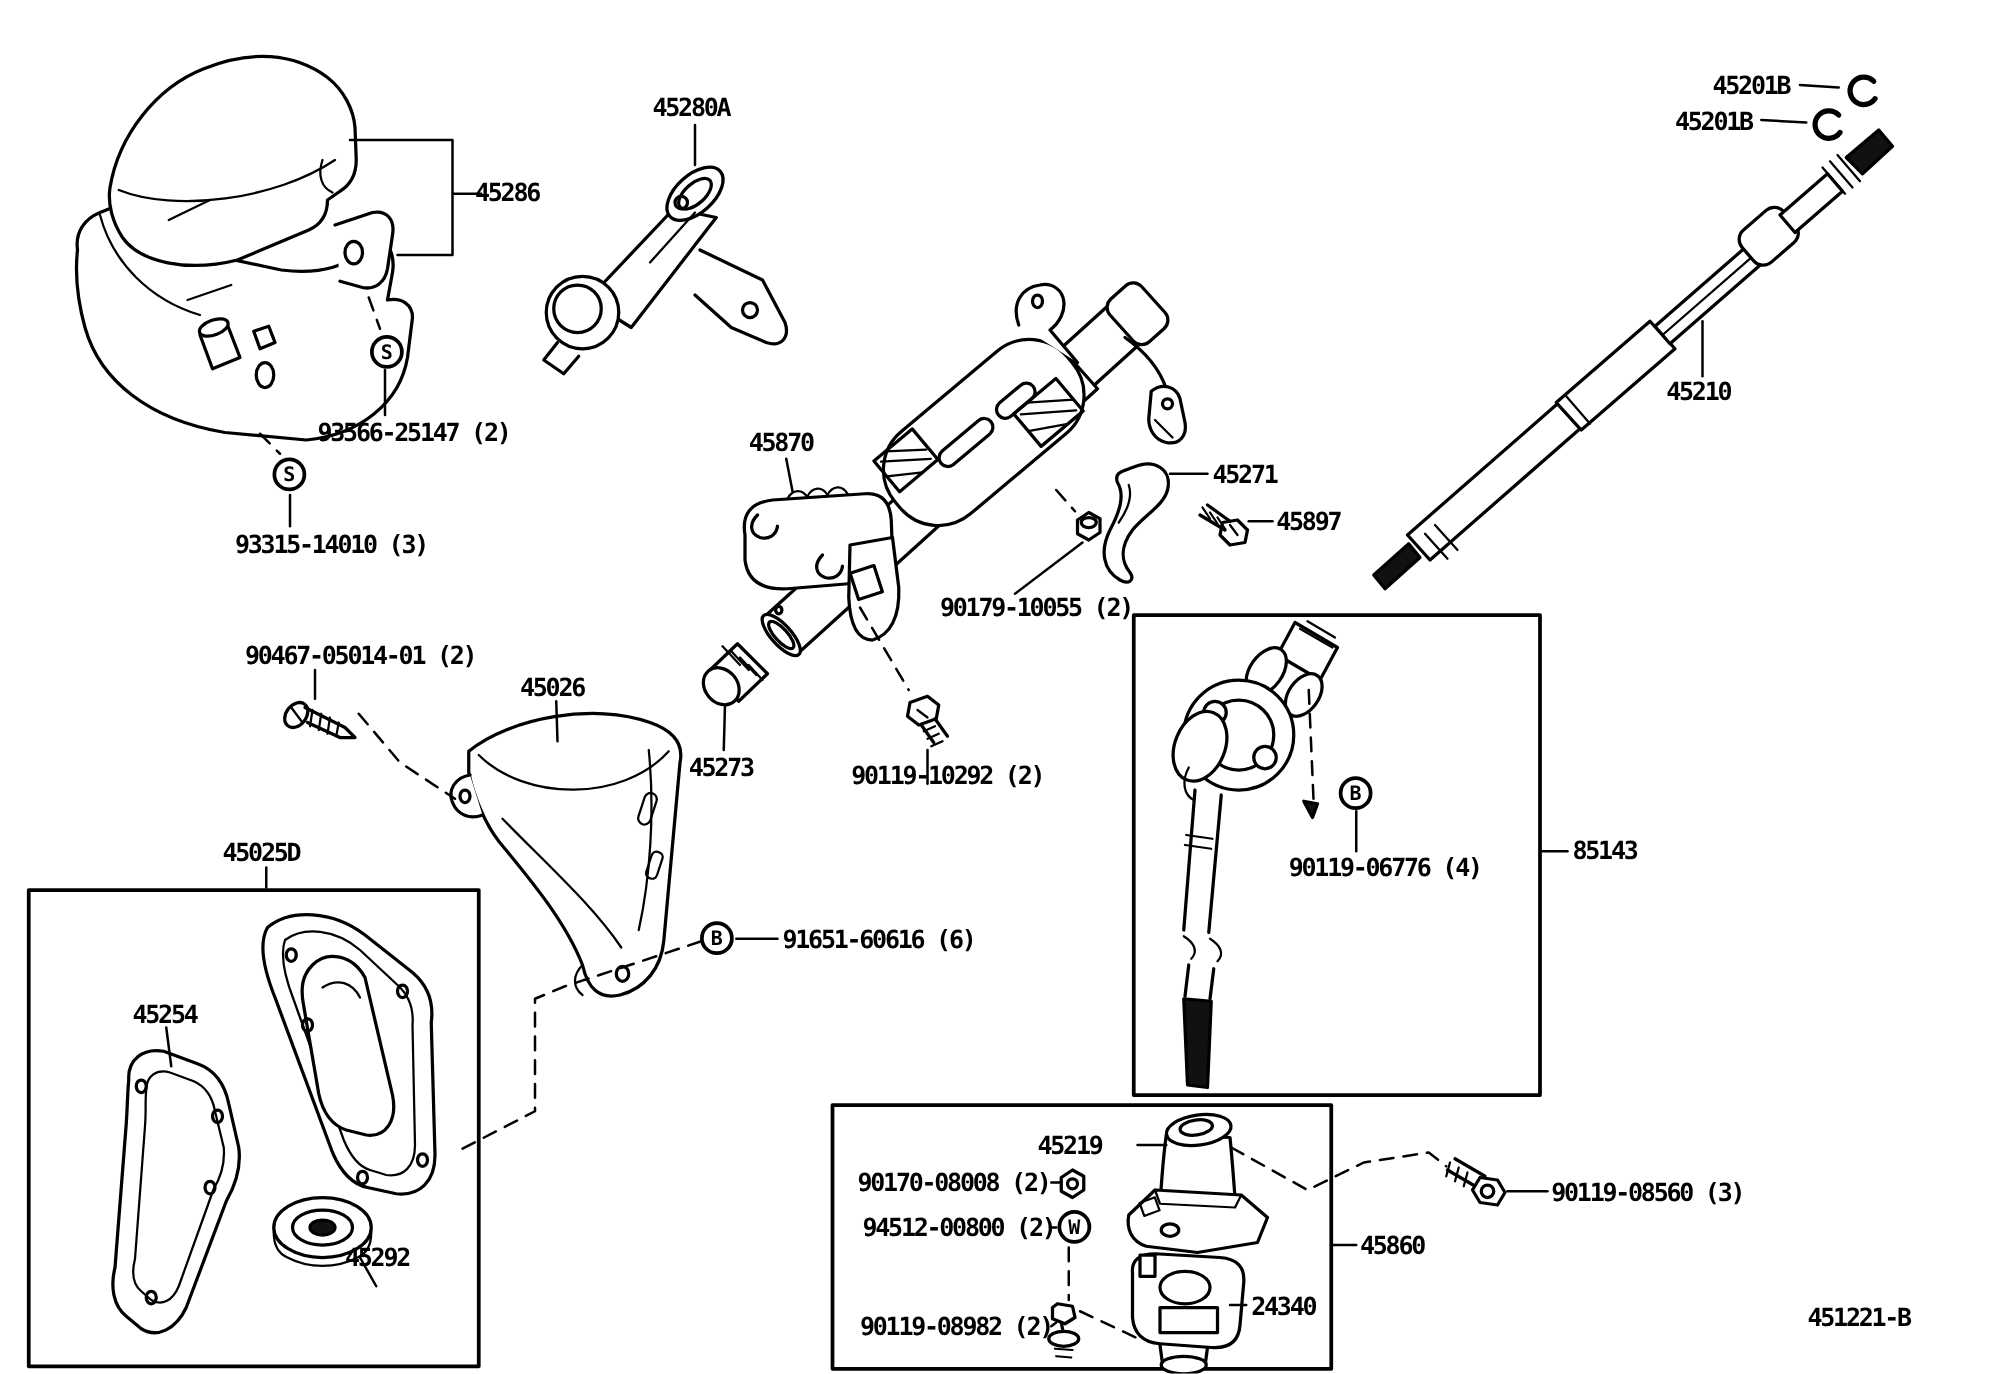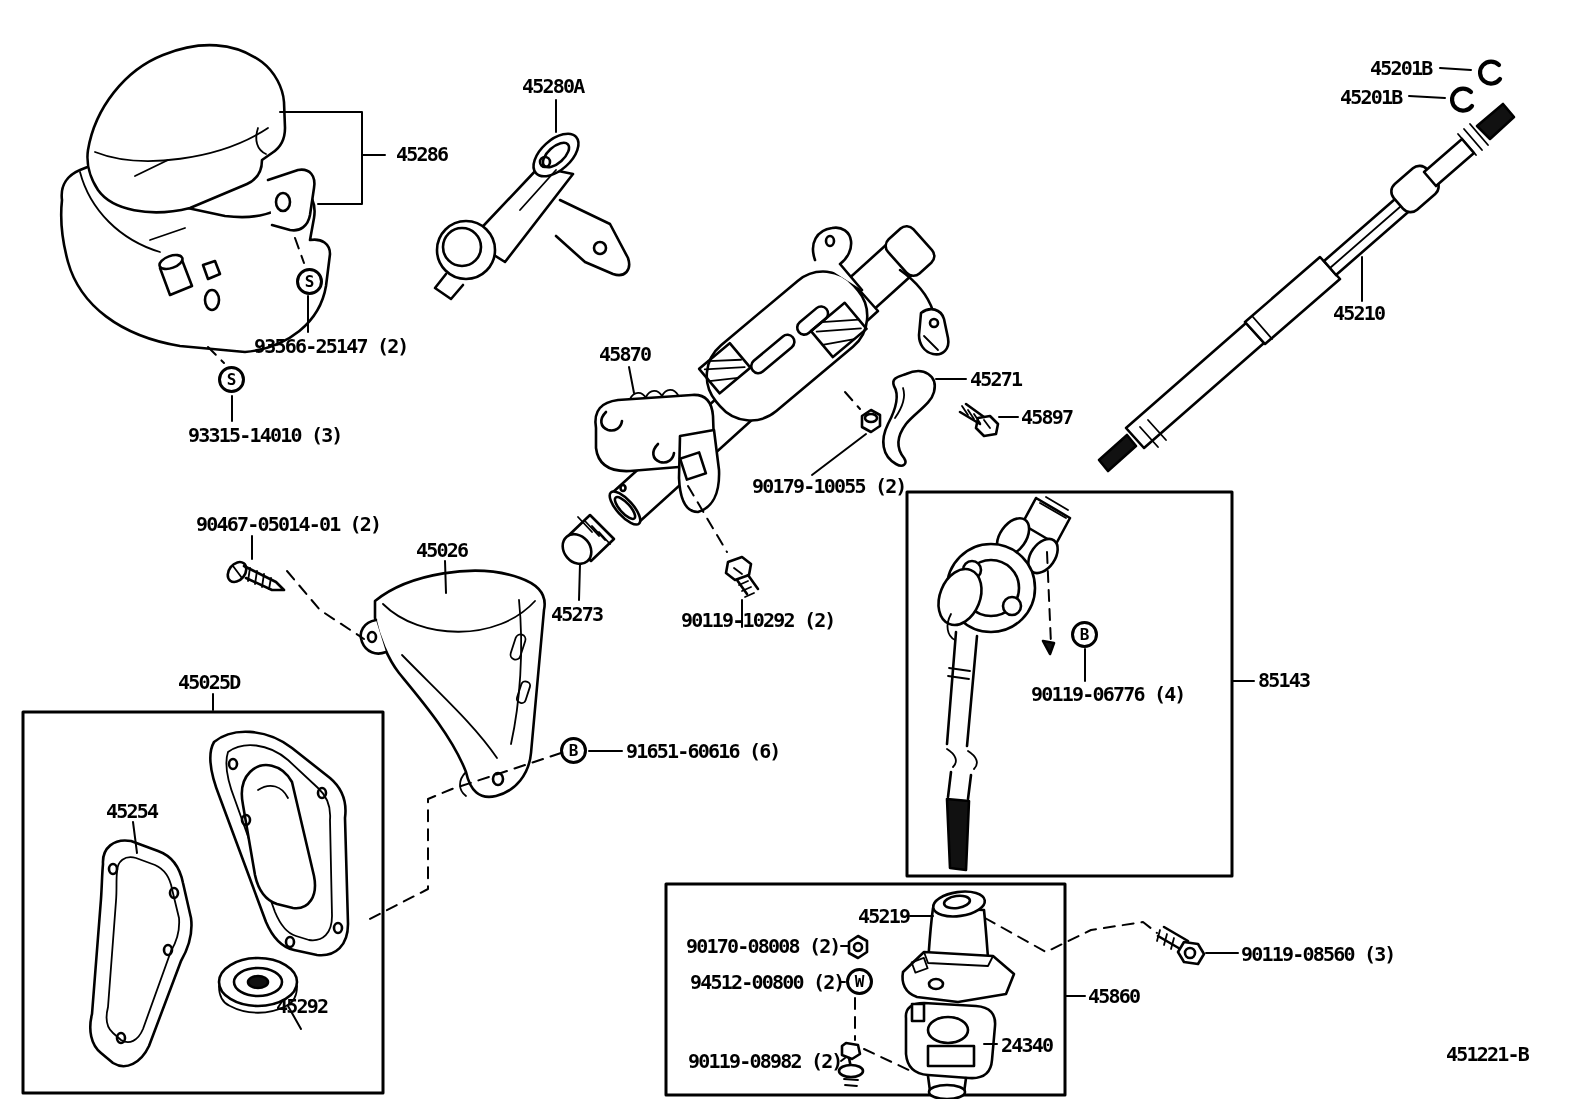--- a/index.html
+++ b/index.html
@@ -280,42 +280,42 @@
     <path class="dash" d="M688,486 L727,552"></path>
     <path class="dash" d="M561,753 L507,771 L452,789 L428,799 L428,889 L366,921"></path>
     <path class="dash" d="M1047,552 L1051,644"></path>
     <path class="f" d="M1050,654 l-7,-13 l11,2 Z"></path>
     <path class="dash" d="M985,918 L1046,952 L1091,930 L1143,922 L1157,933"></path>
     <path class="dash" d="M855,998 L855,1040"></path>
     <path class="dash" d="M864,1049 L913,1072"></path>
   </g>
 </svg>
 
-  <div class="lbl" style="left:396px;top:144px">45286</div>
+  <div class="lbl" style="left:380px;top:144px">45286</div>
   <div class="lbl" style="left:522px;top:76px">45280A</div>
   <div class="lbl" style="left:1370px;top:58px">45201B</div>
   <div class="lbl" style="left:1340px;top:87px">45201B</div>
   <div class="lbl" style="left:1333px;top:303px">45210</div>
   <div class="lbl" style="left:599px;top:344px">45870</div>
   <div class="lbl" style="left:970px;top:369px">45271</div>
   <div class="lbl" style="left:1021px;top:407px">45897</div>
   <div class="lbl" style="left:254px;top:336px">93566-25147 (2)</div>
   <div class="lbl" style="left:188px;top:425px">93315-14010 (3)</div>
   <div class="lbl" style="left:752px;top:476px">90179-10055 (2)</div>
   <div class="lbl" style="left:196px;top:514px">90467-05014-01 (2)</div>
   <div class="lbl" style="left:416px;top:540px">45026</div>
   <div class="lbl" style="left:551px;top:604px">45273</div>
   <div class="lbl" style="left:681px;top:610px">90119-10292 (2)</div>
   <div class="lbl" style="left:178px;top:672px">45025D</div>
   <div class="lbl" style="left:626px;top:741px">91651-60616 (6)</div>
   <div class="lbl" style="left:106px;top:801px">45254</div>
   <div class="lbl" style="left:276px;top:996px">45292</div>
   <div class="lbl" style="left:1258px;top:670px">85143</div>
   <div class="lbl" style="left:1031px;top:684px">90119-06776 (4)</div>
-  <div class="lbl" style="left:858px;top:906px">45219</div>
+  <div class="lbl" style="left:830px;top:906px">45219</div>
   <div class="lbl" style="left:686px;top:936px">90170-08008 (2)</div>
   <div class="lbl" style="left:690px;top:972px">94512-00800 (2)</div>
   <div class="lbl" style="left:688px;top:1051px">90119-08982 (2)</div>
   <div class="lbl" style="left:1001px;top:1035px">24340</div>
   <div class="lbl" style="left:1088px;top:986px">45860</div>
   <div class="lbl" style="left:1241px;top:944px">90119-08560 (3)</div>
   <div class="lbl" style="left:1446px;top:1044px">451221-B</div>
 
   <div class="co" style="left:296px;top:268px">S</div>
   <div class="co" style="left:218px;top:366px">S</div>

